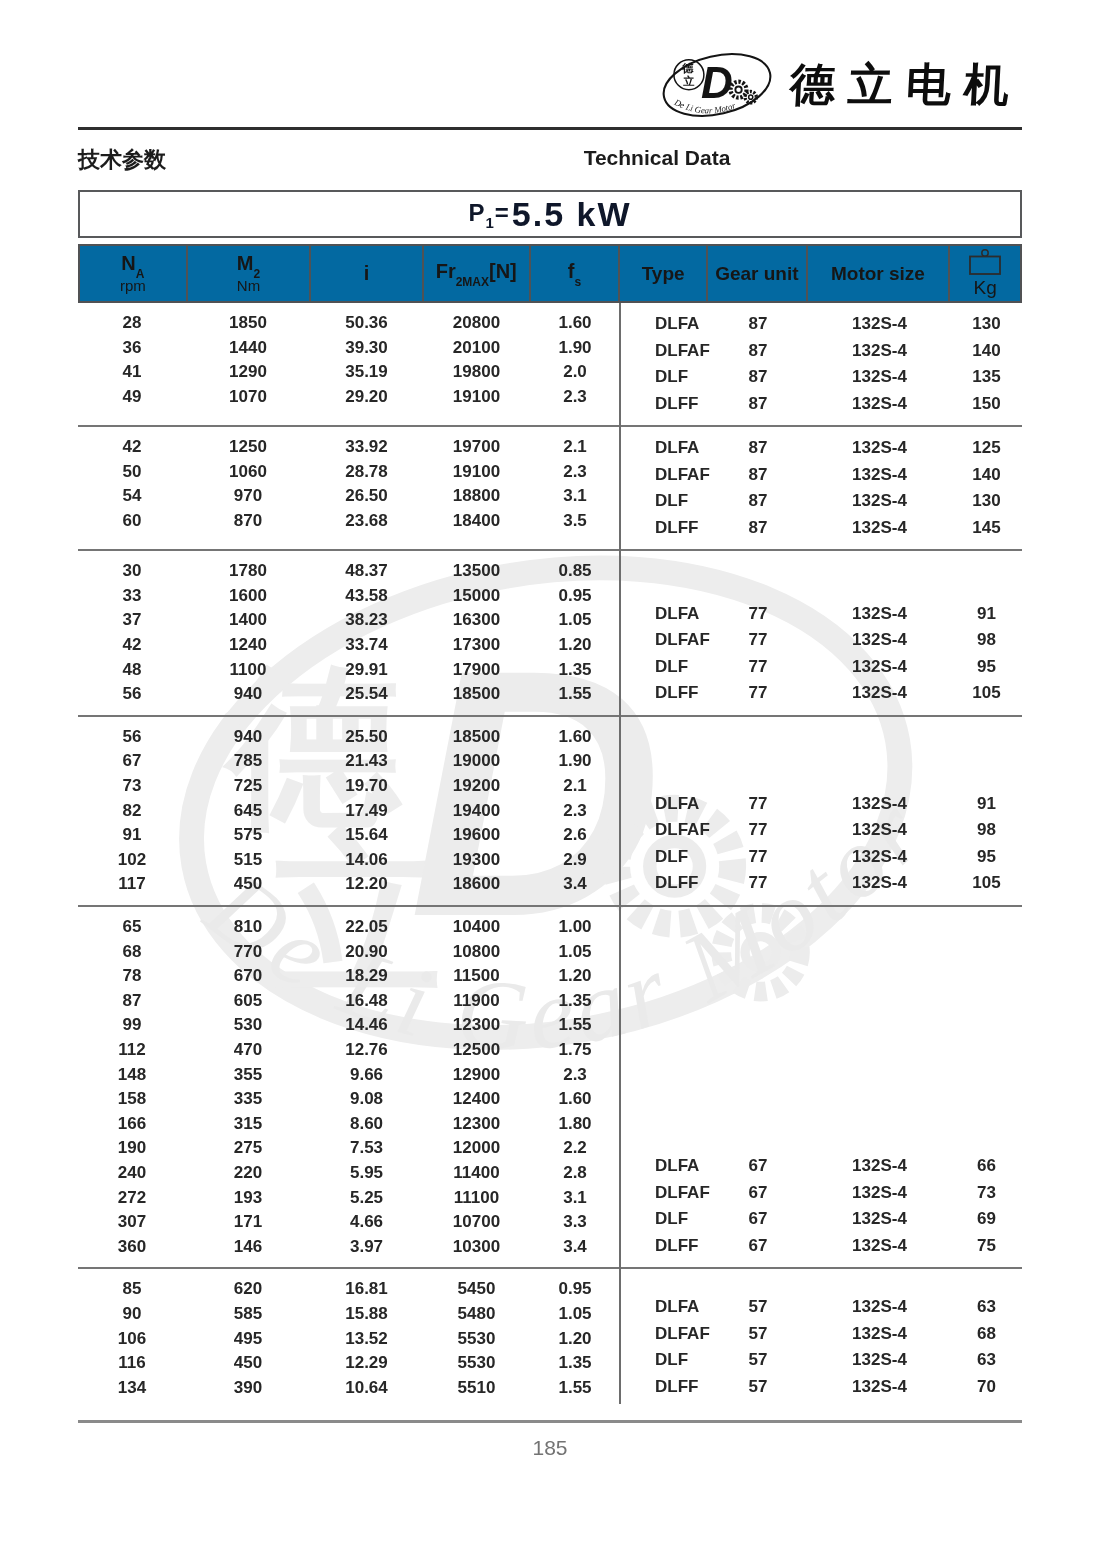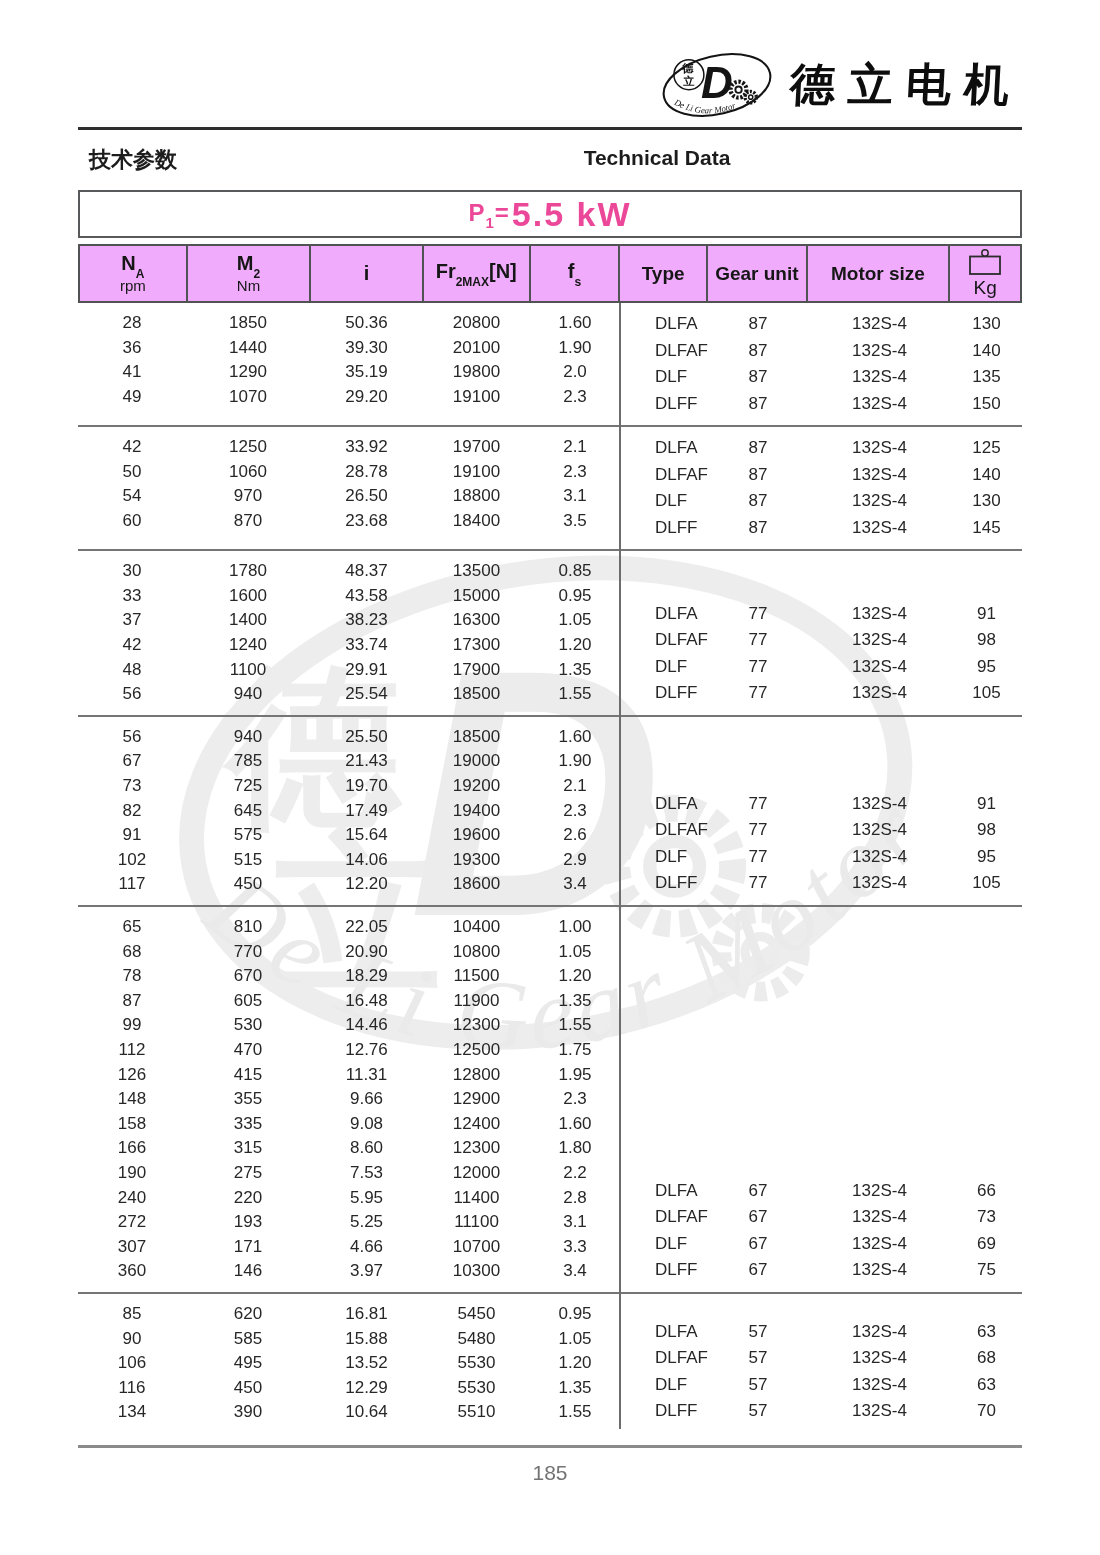--- a/index.html
+++ b/index.html
@@ -25,61 +25,61 @@
   }
   .brand-cn {
     font-family:"Liberation Serif", serif;
     font-size:45px; font-weight:bold; letter-spacing:13px;
     color:#0d0d0d; transform:skewX(-3deg); white-space:nowrap;
   }
   .brand-rule { margin-top:3px; border-top:3px solid #2e2e2e; }
 
   
   .title-row { position:relative; margin-top:15px; height:30px; }
-  .title-cn { position:absolute; left:11px; top:0; font-size:22px; font-weight:bold; color:#1c1c1c; }
+  .title-cn { position:absolute; left:0; top:0; font-size:22px; font-weight:bold; color:#1c1c1c; }
   .title-en { position:absolute; left:579px; top:1px; transform:translateX(-50%);
               font-size:21px; font-weight:bold; color:#1c1c1c; white-space:nowrap; }
 
   
   .power-box {
     margin-top:15px; height:48px;
     border:2px solid #58595b;
     display:flex; align-items:center; justify-content:center;
-    color:#ec4899;
+    color:#0f172a;
   }
   .p-pre { font-size:24px; font-weight:bold; letter-spacing:1px; }
   .p-pre sub { font-size:15px; position:relative; top:2px; }
   .p-val { font-size:34px; font-weight:bold; letter-spacing:2px; margin-left:2px; }
 
   
   .thead {
     margin-top:6px; height:59px;
     display:flex;
     border:2px solid #515254;
-    background:#f0abfc;
+    background:#0369a1;
   }
   .th {
     border-right:2px solid #515254;
     display:flex; flex-direction:column; align-items:center; justify-content:center;
     line-height:1.12; color:#161616;
   }
   .th:last-child { border-right:none; }
   .th .sym { font-size:20px; font-weight:bold; }
   .th .sym sub { font-size:12px; position:relative; top:3px; font-weight:bold; }
   .th .unit { font-size:15px; font-weight:normal; }
   .th .lbl { font-size:19px; font-weight:bold; white-space:nowrap; }
   .w0{width:108px}.w1{width:124px}.w2{width:113px}.w3{width:107px}.w4{width:90px}
   .w5{width:88px}.w6{width:100px}.w7{width:143px}.w8{width:70px}
   .kg-icon { display:block; margin-bottom:1px; }
   .kg-lbl { font-size:19px; font-weight:normal; }
 
   
   .tbody { position:relative; }
   .vline { position:absolute; left:541px; top:0; bottom:4px; width:2px; background:#6d6d6d; }
-  .block { display:flex; padding:8px 0; }
+  .block { display:flex; padding:8px 0;font-weight:bold; }
   .block:first-child { padding-top:20px; }
   .block + .block { border-top:2px solid #757575; }
   .block-left { width:542px; }
   .drow { display:flex; height:24.6px; align-items:center; }
   .cell { font-size:17px; color:#272727; text-align:center; }
   .c0{width:108px}.c1{width:124px}.c2{width:113px}.c3{width:107px}.c4{width:90px}
   .block-right { width:402px; display:flex; align-items:flex-end; }
   .tgroup { width:100%; }
   .trow { display:flex; height:26.5px; align-items:center; }
   .t0{width:88px; text-align:left; padding-left:35px;}
@@ -502,27 +502,20 @@
               <div class="cell c4">1.55</div>
             </div>
             <div class="drow">
               <div class="cell c0">112</div>
               <div class="cell c1">470</div>
               <div class="cell c2">12.76</div>
               <div class="cell c3">12500</div>
               <div class="cell c4">1.75</div>
             </div>
             <div class="drow">
-              <div class="cell c0">126</div>
-              <div class="cell c1">415</div>
-              <div class="cell c2">11.31</div>
-              <div class="cell c3">12800</div>
-              <div class="cell c4">1.95</div>
-            </div>
-            <div class="drow">
               <div class="cell c0">148</div>
               <div class="cell c1">355</div>
               <div class="cell c2">9.66</div>
               <div class="cell c3">12900</div>
               <div class="cell c4">2.3</div>
             </div>
             <div class="drow">
               <div class="cell c0">158</div>
               <div class="cell c1">335</div>
               <div class="cell c2">9.08</div>

